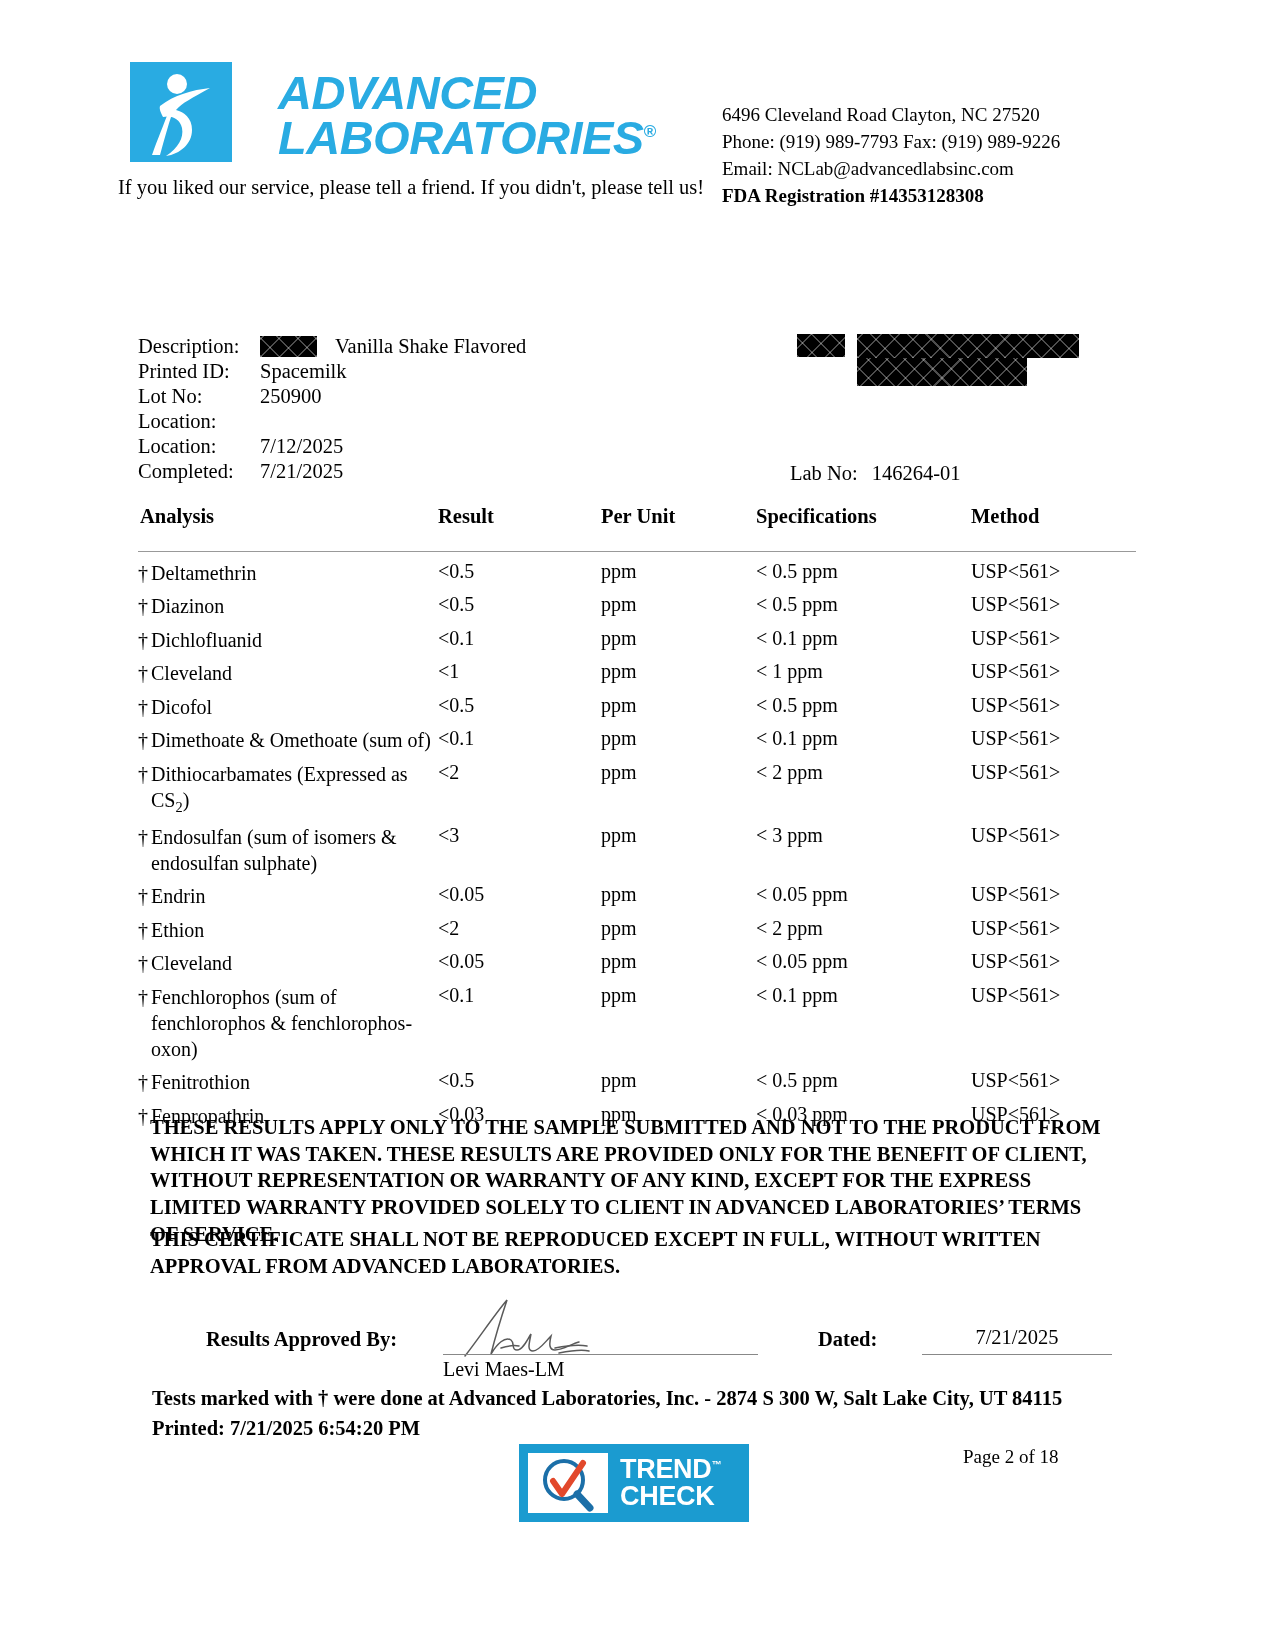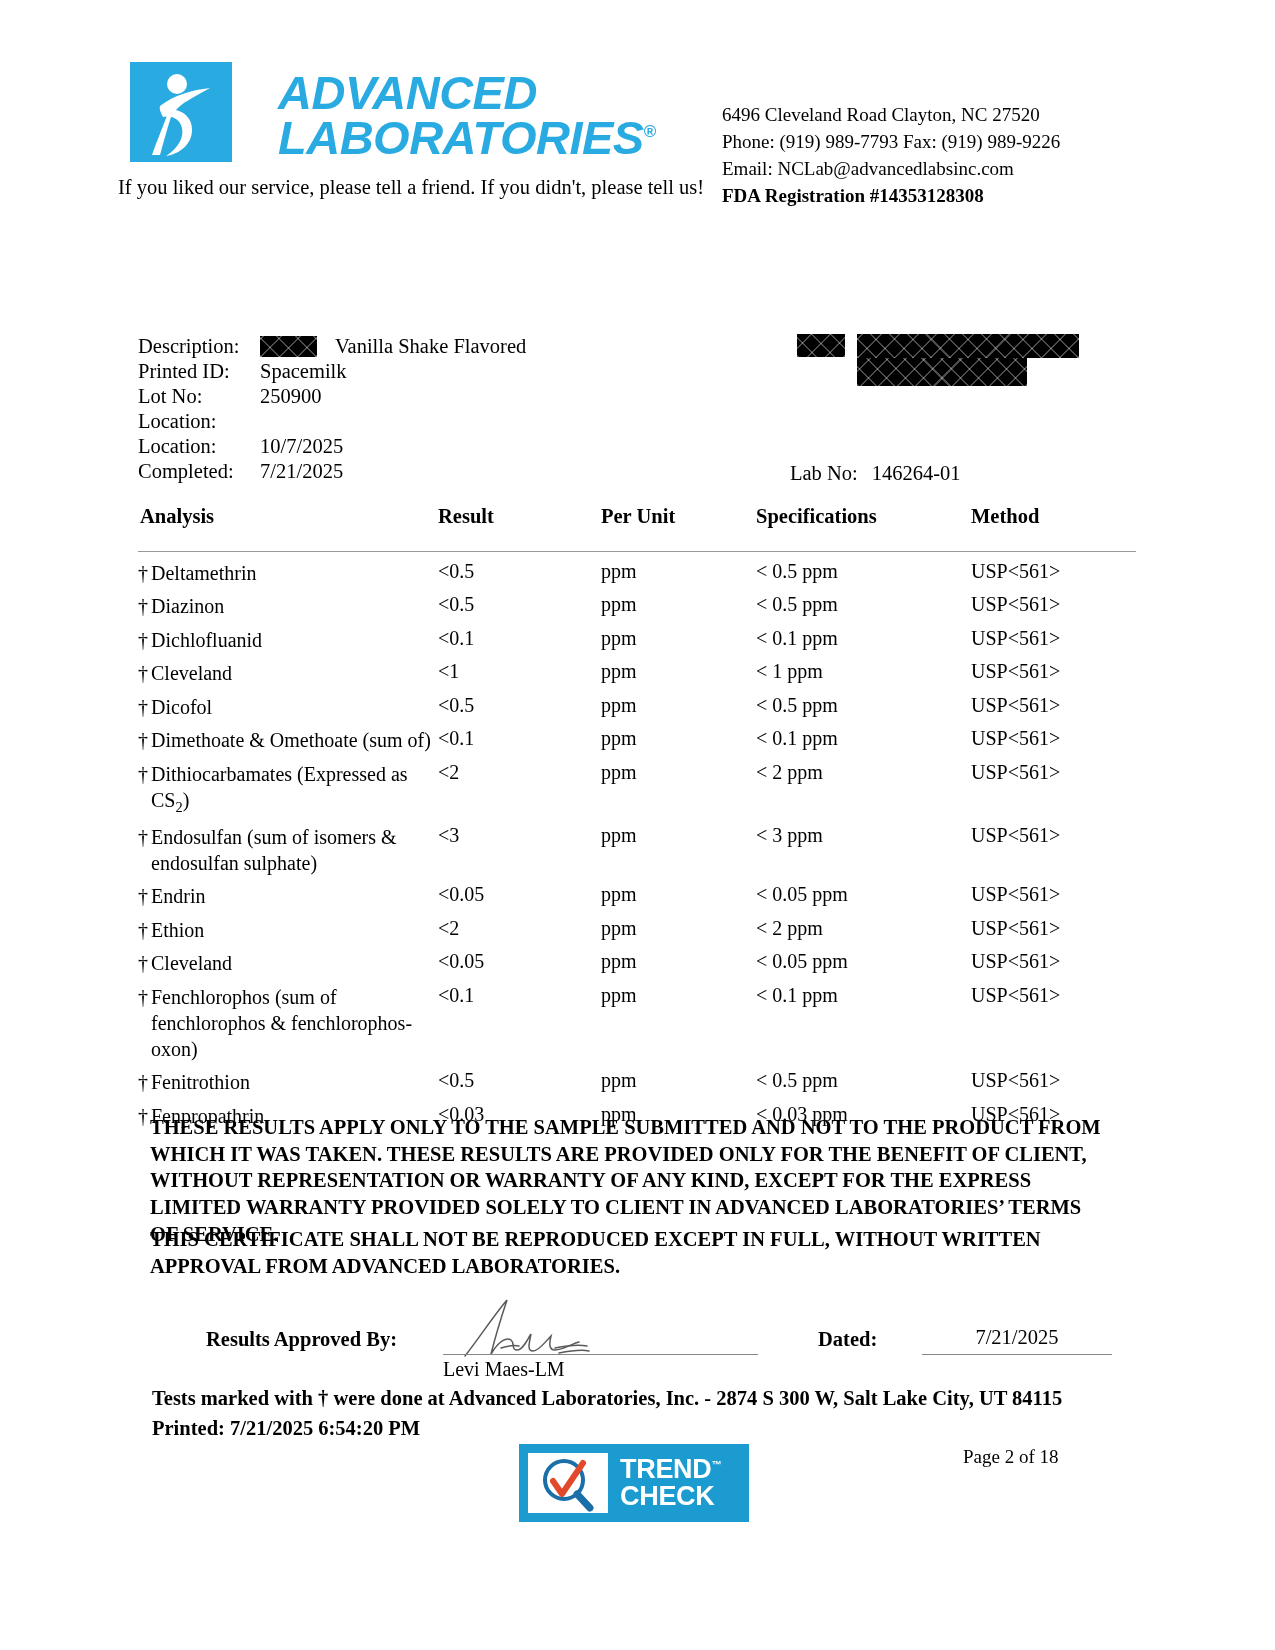--- a/index.html
+++ b/index.html
@@ -195,21 +195,21 @@
     <div class="meta-row">
       <span class="meta-label">Lot No:</span>
       <span class="meta-value">250900</span>
     </div>
     <div class="meta-row">
       <span class="meta-label">Location:</span>
       <span class="meta-value"></span>
     </div>
     <div class="meta-row">
       <span class="meta-label">Location:</span>
-      <span class="meta-value">10/7/2025</span>
+      <span class="meta-value">7/12/2025</span>
     </div>
     <div class="meta-row">
       <span class="meta-label">Completed:</span>
       <span class="meta-value">7/21/2025</span>
     </div>
   </div>
 
   <div class="redact-right">
     <span class="redact redact-r1"></span>
     <span class="redact redact-r2"></span>

